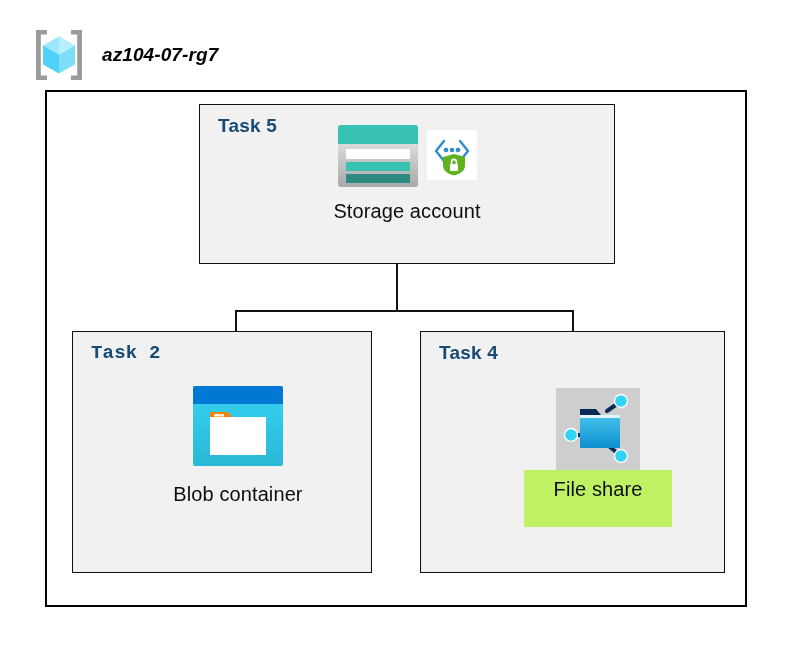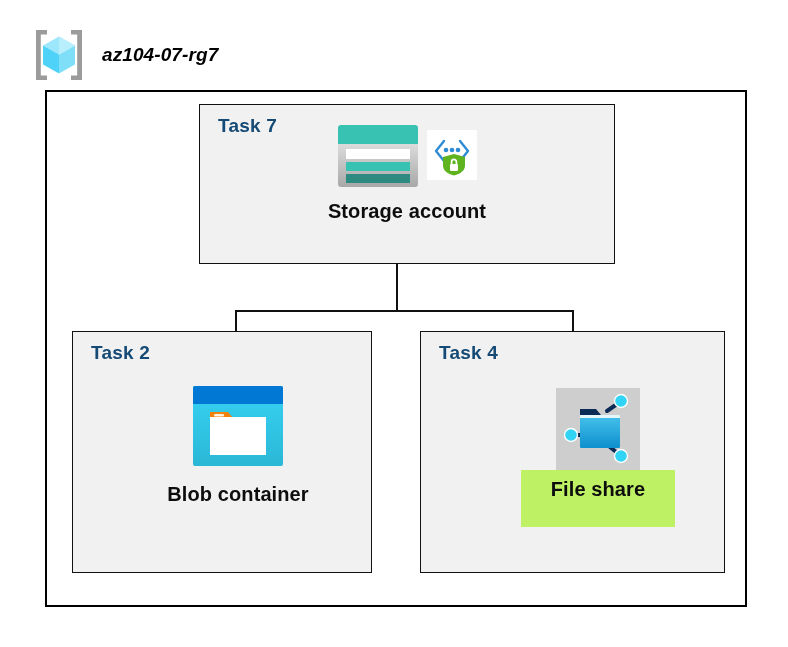--- a/index.html
+++ b/index.html
@@ -57,21 +57,21 @@
   }
 
   
   .task-box {
     position: absolute;
     background: #F1F1F1;
     border: 1.6px solid #111111;
     box-sizing: border-box;
   }
   #task1-box { left: 199px; top: 104px; width: 416px; height: 160px; }
-  #task2-box { left: 72px;  top: 331px; width: 300px; height: 242px; }
+  #task2-box { left: 72px;  top: 331px; width: 300px; height: 242px; font-family: Liberation Mono, monospace; }
   #task3-box { left: 420px; top: 331px; width: 305px; height: 242px; }
 
   .task-label {
     position: absolute;
     left: 18px;
     top: 10px;
     font-size: 19px;
     font-weight: bold;
     color: #144A75;
     letter-spacing: 0.2px;
@@ -89,21 +89,21 @@
 
   
   .node {
     position: absolute;
     display: flex;
     flex-direction: column;
     align-items: center;
   }
   .node-label {
     font-size: 20px;
-    font-weight: bold;
+    font-weight: normal;
     color: #0d0d0d;
     white-space: nowrap;
     letter-spacing: 0.1px;
   }
 
   
   #node-storage { left: 295px; top: 122px; width: 224px; }
   #storage-icon-row {
     display: flex;
     align-items: center;
@@ -161,21 +161,21 @@
   </div>
 
   <div id="outer-frame"></div>
 
   <div id="conn-v-top" class="conn"></div>
   <div id="conn-h-bus" class="conn"></div>
   <div id="conn-v-left" class="conn"></div>
   <div id="conn-v-right" class="conn"></div>
 
   <div id="task1-box" class="task-box">
-    <div class="task-label">Task 7</div>
+    <div class="task-label">Task 5</div>
   </div>
 
   <div id="node-storage" class="node">
     <div id="storage-icon-row">
       <svg id="storage-acct-icon" viewBox="0 0 82 64">
         <defs>
           <linearGradient id="stgBody" x1="0" y1="0" x2="0" y2="1">
             <stop offset="0" stop-color="#F2F2F2"></stop>
             <stop offset="1" stop-color="#A8A8A8"></stop>
           </linearGradient>

